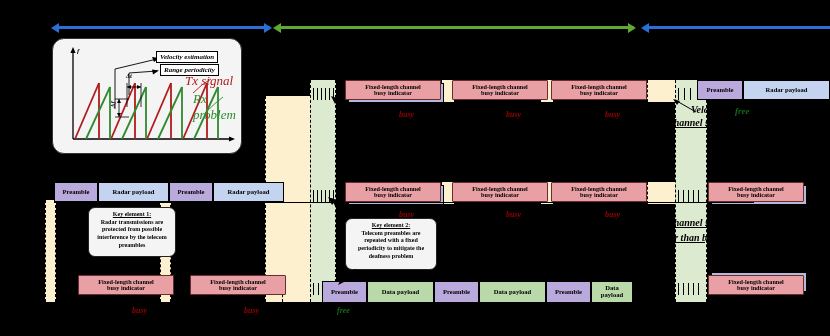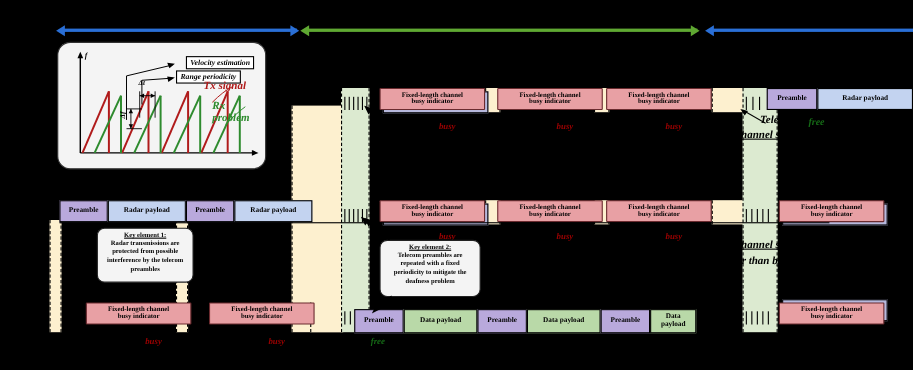--- a/index.html
+++ b/index.html
@@ -28,21 +28,21 @@
   
   .callout{position:absolute;background:#f4f4f4;border:1px solid #222;border-radius:7px;
            font-size:6px;font-weight:bold;text-align:center;color:#000;line-height:1.28;
            padding:3px 4px;box-sizing:border-box;}
   .callout .hd{text-decoration:underline;display:block;}
   
   #inset{position:absolute;left:52px;top:38px;width:188px;height:114px;
          background:#f4f4f4;border:1px solid #333;border-radius:12px;}
   .legbox{position:absolute;background:#fff;border:1px solid #000;font-size:7px;
           font-style:italic;font-weight:bold;padding:1px 3px;white-space:nowrap;}
-  .sig-lbl{position:absolute;font-size:10px;font-style:italic;font-weight:bold;}
+  .sig-lbl{position:absolute;font-size:13px;font-style:italic;font-weight:normal;}
   .axlbl{position:absolute;font-size:7px;font-style:italic;font-weight:bold;}
   .dlbl{position:absolute;font-size:6.5px;font-style:italic;font-weight:bold;}
   
   .comb span{position:absolute;width:1px;background:#000;top:0;}
 </style>
 </head>
 <body>
 
 <div id="root">
 
@@ -159,21 +159,21 @@
       <path d="M62,70 L62,30 L104,20" stroke="#000" stroke-width="0.9" fill="none"></path>
       <polygon points="106,19 99,18 101,23" fill="#000"></polygon>
       <path d="M76,56 L76,34 L104,32" stroke="#000" stroke-width="0.9" fill="none"></path>
       <polygon points="106,31.5 99,30.5 100,35.5" fill="#000"></polygon>
 
       <path d="M140,54 Q150,44 158,40" stroke="#b01b1b" stroke-width="0.9" fill="none"></path>
       <path d="M152,74 Q162,64 170,58" stroke="#2e8b2e" stroke-width="0.9" fill="none"></path>
     </svg>
     <span class="axlbl" style="left:24px;top:8px;">f</span>
     <span class="axlbl" style="left:176px;top:96px;">t</span>
-    <span class="legbox" style="left:116px;top:12px;">Velocity estimation</span>
+    <span class="legbox" style="left:103px;top:12px;">Velocity estimation</span>
     <span class="legbox" style="left:107px;top:25px;">Range periodicity</span>
     <span class="sig-lbl" style="left:132px;top:34px;color:#b01b1b;">Tx signal</span>
     <span class="sig-lbl" style="left:140px;top:52px;color:#2e8b2e;">Rx problem</span>
     <span class="dlbl" style="left:73px;top:33px;">Δt</span>
     <span class="dlbl" style="left:56px;top:62px;transform:rotate(-90deg);">Δf</span>
   </div>
 
   <div class="blk busy-shadow" style="left:348px;top:83px;width:96px;height:20px;"></div>
   <div class="blk busy" style="left:345px;top:80px;width:96px;height:20px;font-size:6.2px;flex-direction:column;">
     <span>Fixed-length channel</span>
@@ -190,21 +190,21 @@
   <div class="blk preamble" style="left:697px;top:80px;width:46px;height:20px;font-size:6.6px;">
     <span>Preamble</span>
   </div>
   <div class="blk radar" style="left:743px;top:80px;width:87px;height:20px;font-size:6.6px;">
     <span>Radar payload</span>
   </div>
   <span class="lbl-busy" style="left:399px;top:110px;">busy</span>
   <span class="lbl-busy" style="left:506px;top:110px;">busy</span>
   <span class="lbl-busy" style="left:605px;top:110px;">busy</span>
 
-  <span class="annot" style="left:691px;top:104px;">Telecom is</span>
+  <span class="annot" style="left:691px;top:104px;">Velocity is</span>
   <span class="lbl-free" style="left:735px;top:106px;font-size:9px;">free</span>
   <span class="annot" style="left:667px;top:117px;text-decoration:underline;">Channel sensing</span>
   <svg class="abs" style="left:672px;top:98px;" width="26" height="16">
     <line x1="24" y1="14" x2="3" y2="2" stroke="#000" stroke-width="1"></line>
     <polygon points="1,1 8,3 5,7" fill="#000"></polygon>
   </svg>
 
   <div class="blk preamble" style="left:54px;top:182px;width:44px;height:20px;font-size:6.6px;">
     <span>Preamble</span>
   </div>
@@ -233,21 +233,21 @@
   <div class="blk busy-shadow" style="left:711px;top:185px;width:96px;height:20px;"></div>
   <div class="blk busy" style="left:708px;top:182px;width:96px;height:20px;font-size:6.2px;flex-direction:column;">
     <span>Fixed-length channel</span>
     <span>busy indicator</span>
   </div>
   <span class="lbl-busy" style="left:399px;top:210px;">busy</span>
   <span class="lbl-busy" style="left:506px;top:210px;">busy</span>
   <span class="lbl-busy" style="left:605px;top:210px;">busy</span>
 
   <span class="annot" style="left:667px;top:217px;text-decoration:underline;">Channel sensing</span>
-  <span class="annot" style="left:667px;top:232px;">ter than by Ve</span>
+  <span class="annot" style="left:667px;top:232px;text-decoration:underline;">ter than by Ve</span>
 
   <div class="blk busy" style="left:78px;top:275px;width:96px;height:20px;font-size:6.2px;flex-direction:column;">
     <span>Fixed-length channel</span>
     <span>busy indicator</span>
   </div>
   <div class="blk busy" style="left:190px;top:275px;width:96px;height:20px;font-size:6.2px;flex-direction:column;">
     <span>Fixed-length channel</span>
     <span>busy indicator</span>
   </div>
   <div class="blk preamble" style="left:322px;top:281px;width:45px;height:22px;font-size:6.6px;">

